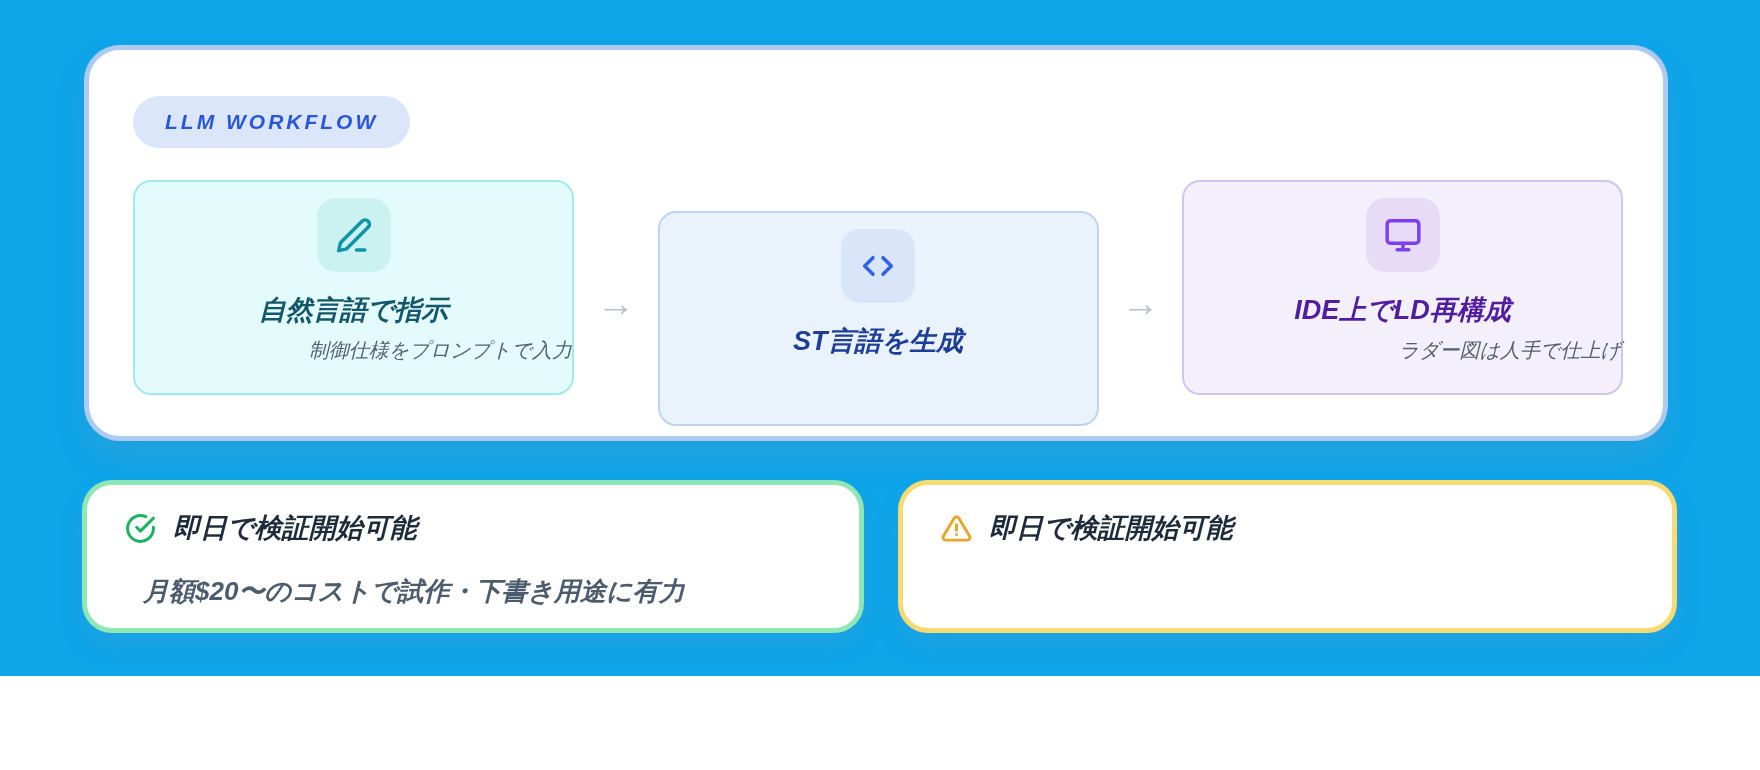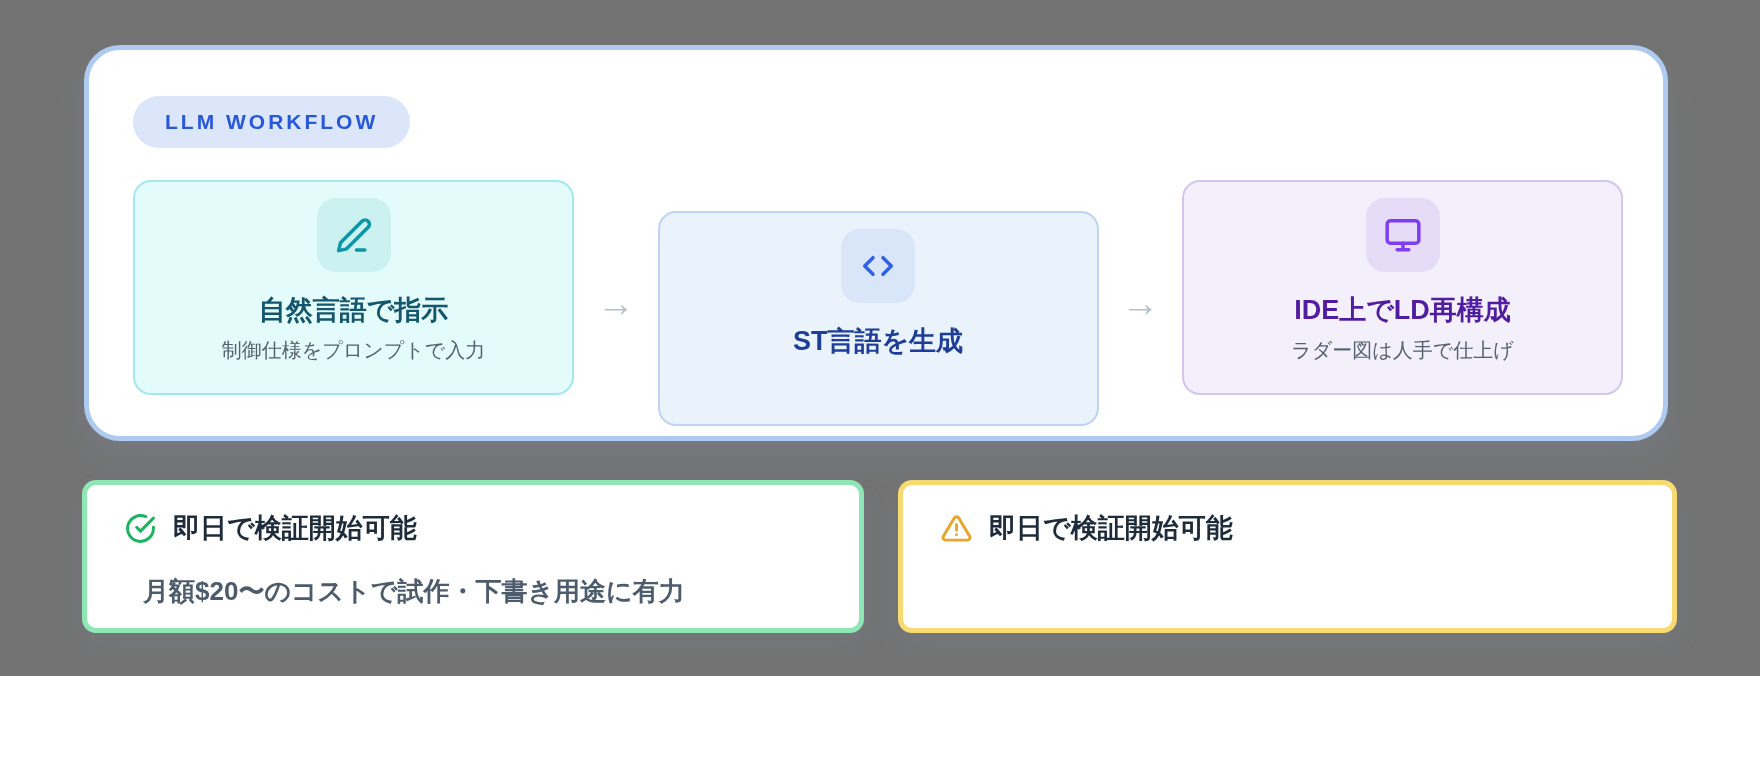--- a/index.html
+++ b/index.html
@@ -2,22 +2,23 @@
 <html><head>
 <meta charset="utf-8">
 <style>
   html, body { margin: 0; padding: 0; }
   body { font-family: "Liberation Sans", "DejaVu Sans", sans-serif; }
 
   .stage {
     position: relative;
     width: 1760px;
     height: 676px;
-    background: #737373;
+    background: #0ea5e9;
     overflow: hidden;
+    font-style: italic;
   }
 
   
   .workflow-card {
     position: absolute;
     left: 84px; top: 45px;
     width: 1584px; height: 396px;
     box-sizing: border-box;
     background: #ffffff;
     border: 5px solid #aecaf0;
@@ -64,38 +65,38 @@
   .icon-box-purple { background: #e6dcf7; }
   .icon-box svg { width: 40px; height: 40px; fill: none; stroke-width: 2.1; stroke-linecap: round; stroke-linejoin: round; }
   .stroke-cyan   { stroke: #0d94a6; }
   .stroke-blue   { stroke: #2f62e4; stroke-width: 2.6; }
   .stroke-purple { stroke: #7e3ff2; }
 
   .step-title { margin-top: 20px; font-size: 27px; font-weight: 800; }
   .t-cyan   { color: #14566b; }
   .t-blue   { color: #1d3d99; }
   .t-purple { color: #501da0; }
-  .step-sub { margin-top: 9px; font-size: 20px; font-weight: 500; color: #55616f; }
+  .step-sub { margin-top: 9px; font-size: 20px; font-weight: 500; color: #55616f; text-align: right; }
 
   .arrowcell {
     flex: 1;
     display: flex; align-items: center; justify-content: center;
     color: #b8c1cb;
     font-size: 38px;
     font-weight: 400;
   }
 
   
   .callout {
     position: absolute;
     top: 480px;
     height: 153px;
     box-sizing: border-box;
     background: #ffffff;
-    border-radius: 14px;
+    border-radius: 30px;
     box-shadow: 0 14px 24px rgba(125,145,175,.14);
     padding: 25px 30px 0 38px;
   }
   .callout-green  { left: 82px;  width: 782px; border: 5px solid #8fe7b5; }
   .callout-yellow { left: 898px; width: 779px; border: 5px solid #f8da72; }
 
   .callout-head { display: flex; align-items: center; gap: 17px; }
   .callout-icon { display: flex; }
   .callout-icon svg { width: 31px; height: 31px; fill: none; stroke-width: 2.3; stroke-linecap: round; stroke-linejoin: round; }
   .stroke-green { stroke: #1cb35f; }

